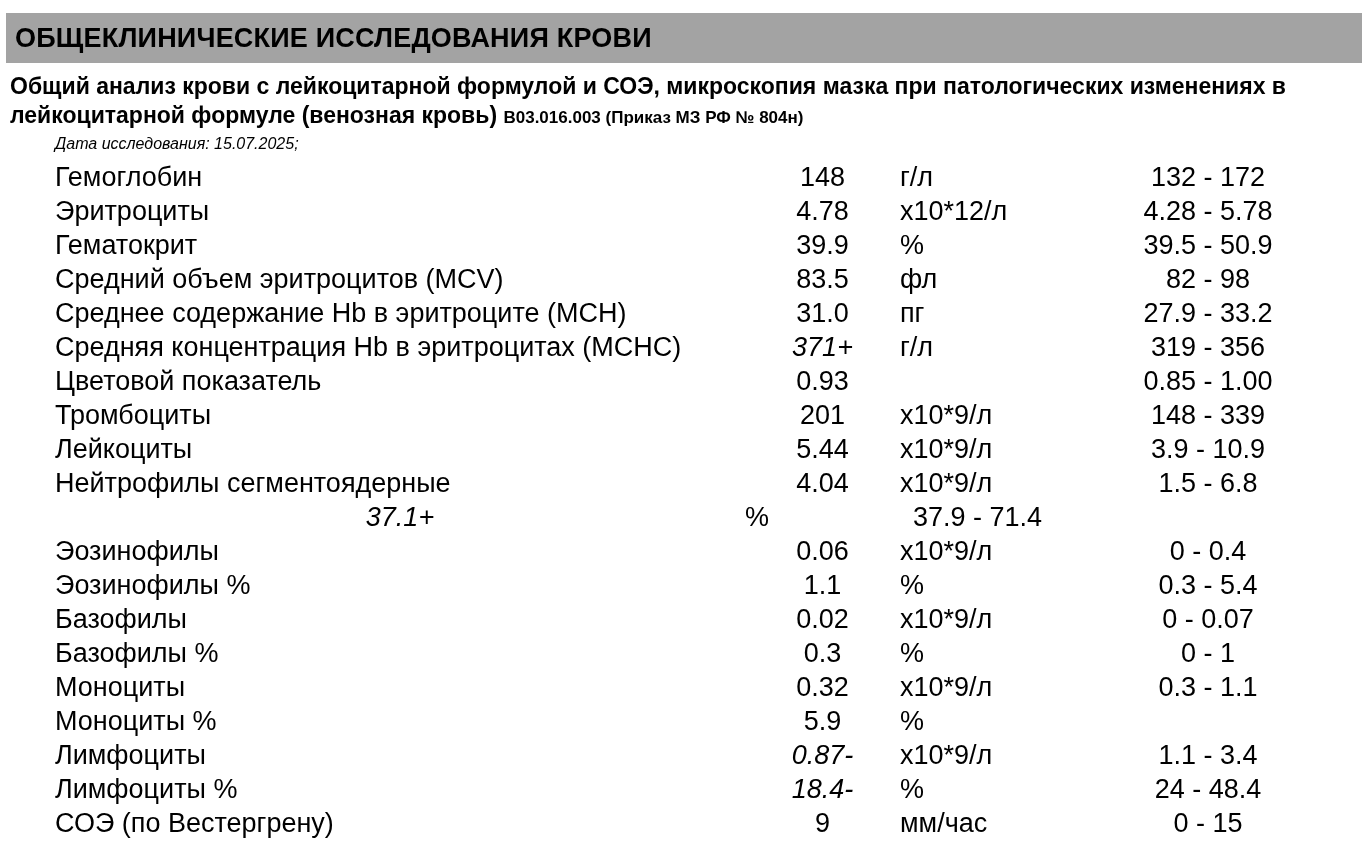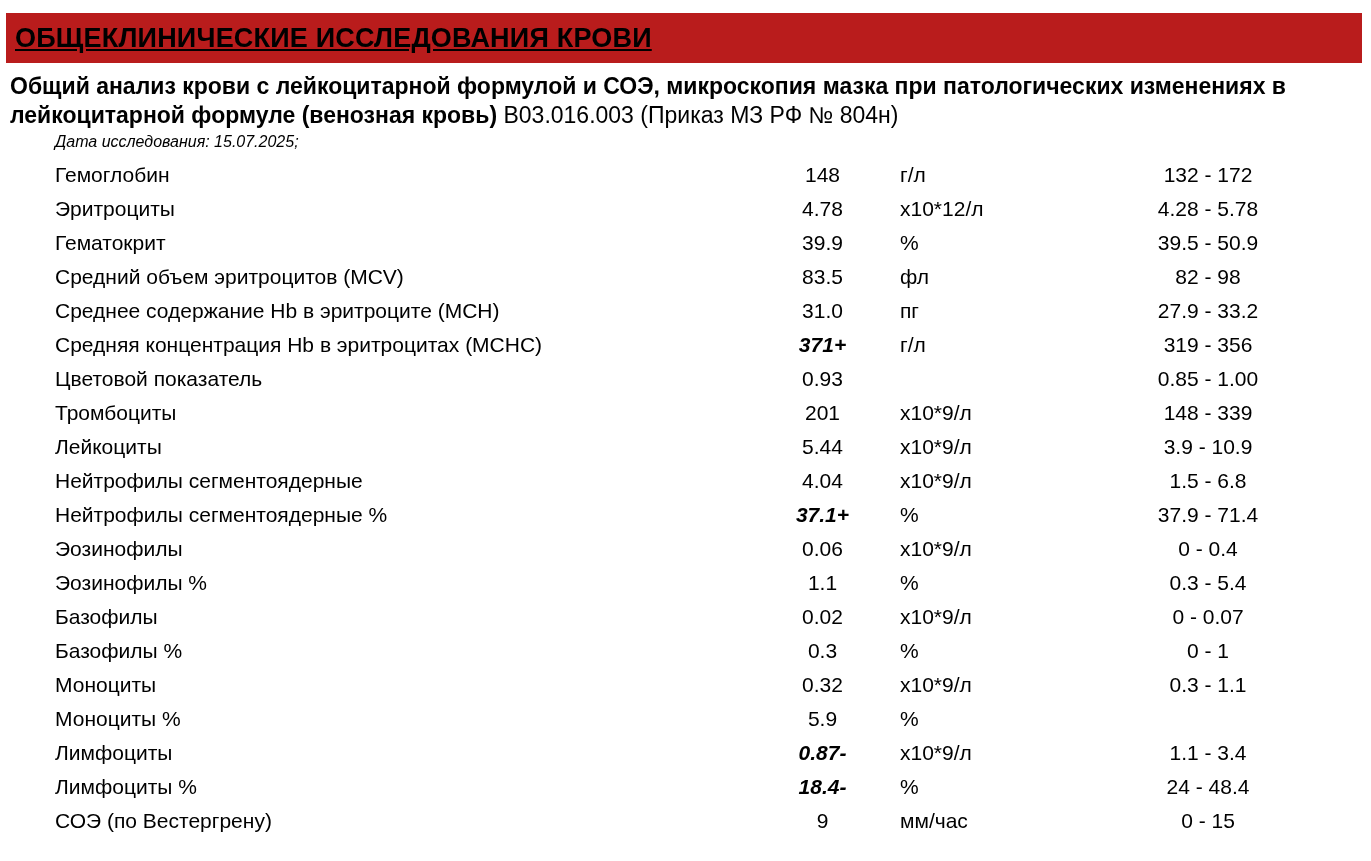--- a/index.html
+++ b/index.html
@@ -24,50 +24,50 @@
     font-weight: bold;
     letter-spacing: 0.2px;
   }
   .test-title {
     margin: 9px 10px 0 10px;
     font-size: 23px;
     font-weight: bold;
     line-height: 29px;
   }
   .test-code {
-    font-size: 23px;
-    font-weight: normal;
+    font-size: 17px;
+    font-weight: bold;
     white-space: nowrap;
   }
   .study-date {
     margin: 3px 10px 0 55px;
     font-size: 16px;
     font-style: italic;
   }
   .results {
     margin-top: 7px;
   }
   .result-row {
     display: grid;
     grid-template-columns: 690px 155px 155px 1fr;
     padding: 0 10px 0 55px;
     height: 34px;
     line-height: 34px;
-    font-size: 21px;
+    font-size: 27px;
   }
   .c-name  { text-align: left;   white-space: nowrap; overflow: hidden; }
   .c-value { text-align: center; }
   .c-unit  { text-align: left; }
   .c-range { text-align: center; }
-  .flagged { font-weight: bold; font-style: italic; }
+  .flagged { font-weight: normal; font-style: italic; }
 </style>
 </head>
 <body>
 
-<div class="section-band" style="background: #b91c1c; text-decoration: underline;">
+<div class="section-band" style="background: #a3a3a3;">
   <h1 class="section-title">ОБЩЕКЛИНИЧЕСКИЕ ИССЛЕДОВАНИЯ КРОВИ</h1>
 </div>
 
 <div class="test-title">
   <span>Общий анализ крови с лейкоцитарной формулой и СОЭ, микроскопия мазка при патологических изменениях в лейкоцитарной формуле (венозная кровь)</span>
   <span class="test-code">В03.016.003 (Приказ МЗ РФ № 804н)</span>
 </div>
 
 <div class="study-date">Дата исследования: 15.07.2025;</div>
 
@@ -136,21 +136,20 @@
   </div>
 
   <div class="result-row">
     <div class="c-name">Нейтрофилы сегментоядерные</div>
     <div class="c-value">4.04</div>
     <div class="c-unit">х10*9/л</div>
     <div class="c-range">1.5 - 6.8</div>
   </div>
 
   <div class="result-row">
-    <div class="c-name">Нейтрофилы сегментоядерные %</div>
     <div class="c-value flagged">37.1+</div>
     <div class="c-unit">%</div>
     <div class="c-range">37.9 - 71.4</div>
   </div>
 
   <div class="result-row">
     <div class="c-name">Эозинофилы</div>
     <div class="c-value">0.06</div>
     <div class="c-unit">х10*9/л</div>
     <div class="c-range">0 - 0.4</div>

